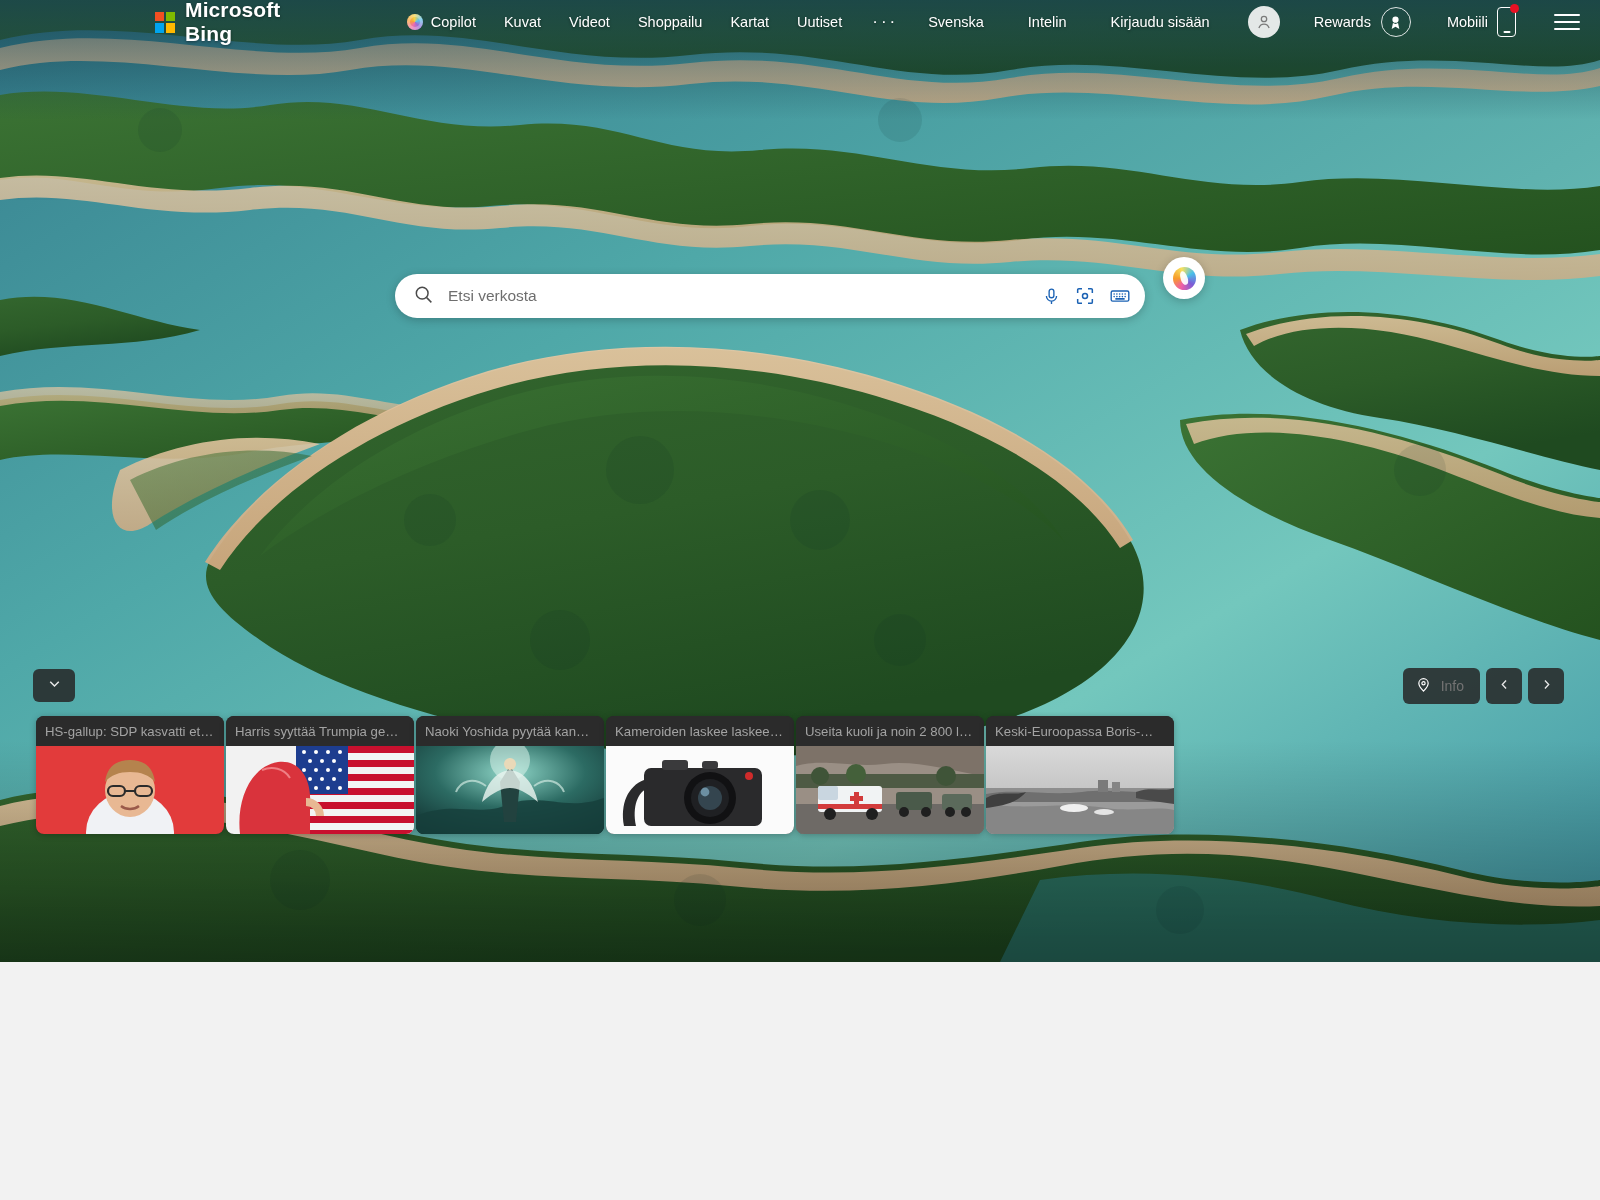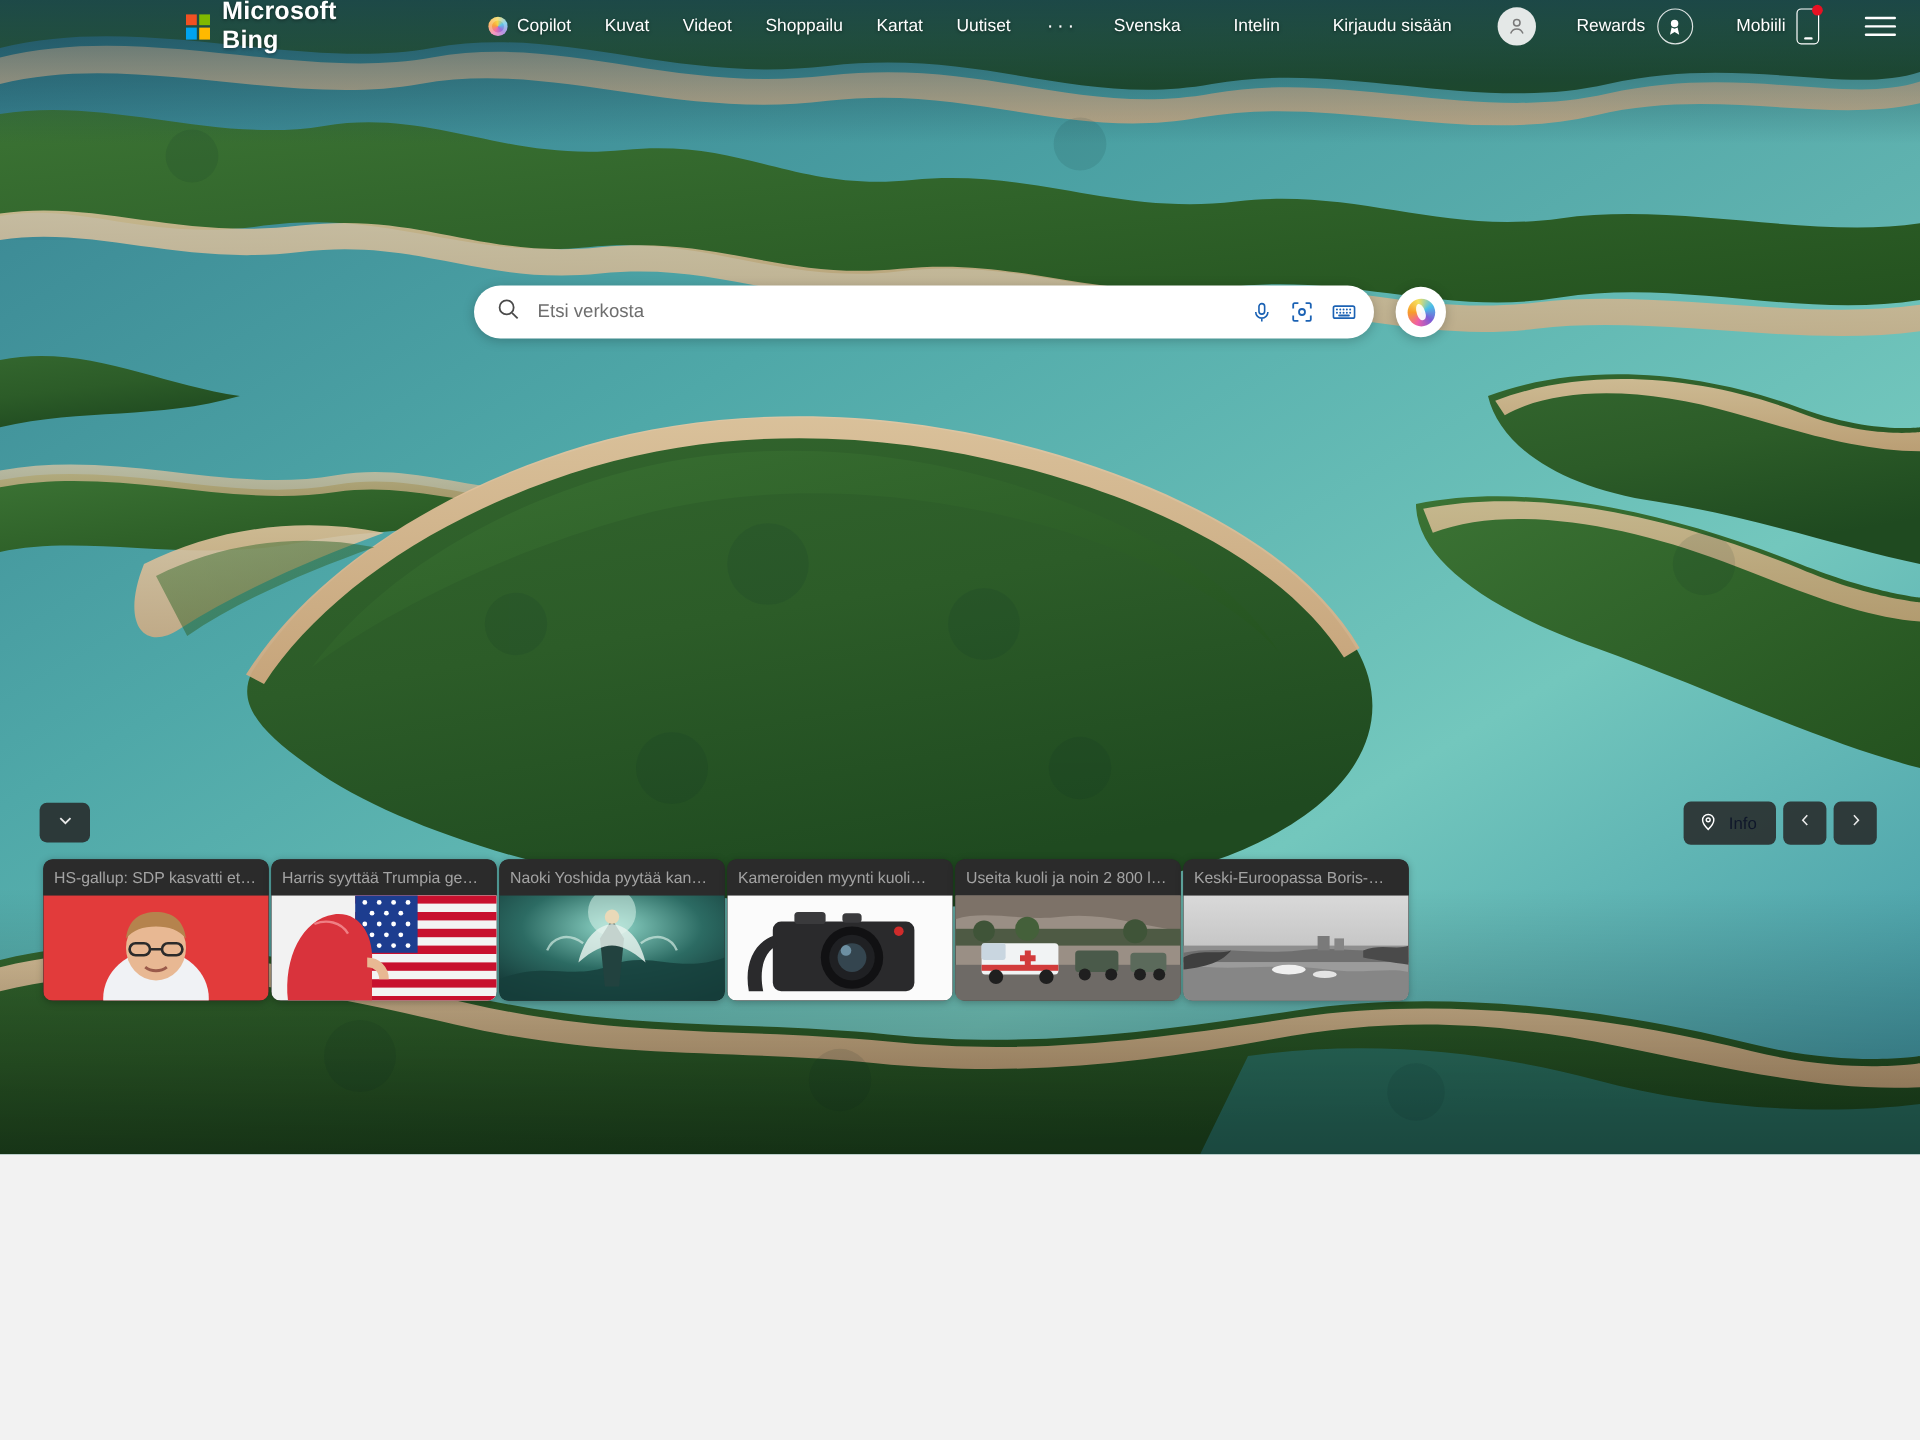--- a/index.html
+++ b/index.html
@@ -67,20 +67,21 @@
 
   
   .searchrow {
     position:absolute; left:0; top:238px; width:1600px;
     display:flex; justify-content:center; align-items:center; gap:18px; z-index:30;
   }
   .searchbox {
     width:750px; height:44px; background:#fff; border-radius:24px;
     display:flex; align-items:center; padding:0 14px 0 18px;
     box-shadow:0 2px 10px rgba(0,0,0,.22);
+    margin-top:36px;
   }
   .search-input {
     flex:1; border:none; outline:none; font-size:15.5px; color:#222;
     font-family:"Liberation Sans", sans-serif; background:transparent; padding-left:14px;
   }
   .search-input::placeholder { color:#6e6e6e; }
   .sb-icons { display:flex; align-items:center; gap:14px; padding-left:10px; }
   .sb-icons > * { cursor:pointer; display:flex; }
   .copilot-btn {
     width:42px;height:42px;border-radius:50%;background:#fff;
@@ -100,21 +101,21 @@
 
   
   .ctrl-down {
     position:absolute; left:33px; top:669px; width:42px; height:33px;
     background:rgba(38,38,38,.86); border-radius:6px;
     display:flex;align-items:center;justify-content:center;cursor:pointer; z-index:30;
   }
   .rightctrls { position:absolute; right:36px; top:668px; display:flex; gap:6px; z-index:30; }
   .info-btn {
     height:36px; padding:0 16px 0 12px; background:rgba(38,38,38,.86); border-radius:6px;
-    display:flex;align-items:center;gap:9px;cursor:pointer;color:#0f172a;font-size:14px;
+    display:flex;align-items:center;gap:9px;cursor:pointer;color:#737373;font-size:14px;
   }
   .arrow-btn {
     width:36px;height:36px;background:rgba(38,38,38,.86);border-radius:6px;
     display:flex;align-items:center;justify-content:center;cursor:pointer;
   }
 
   
   .cards {
     position:absolute; left:36px; top:716px; display:flex; gap:2px; z-index:25;
   }
@@ -491,21 +492,21 @@
           <circle cx="94" cy="18" r="6" fill="#e9d9b8"></circle>
           <path d="M94 24 C78 26 70 40 66 56 C78 46 86 42 94 42 C102 42 110 46 122 56 C118 40 110 26 94 24 Z" fill="#e8f3ee" opacity="0.82"></path>
           <path d="M70 40 C56 30 44 36 40 46" stroke="#cfe8e0" stroke-width="2" fill="none" opacity="0.7"></path>
           <path d="M118 40 C132 30 144 36 148 46" stroke="#cfe8e0" stroke-width="2" fill="none" opacity="0.7"></path>
         </svg>
       </div>
     </div>
 
 
     <div class="card">
-      <div class="card-title">Kameroiden myynti kuoli…</div>
+      <div class="card-title">Kameroiden laskee laskee…</div>
       <div class="card-img">
         <svg viewBox="0 0 188 88" preserveAspectRatio="none">
           <rect width="188" height="88" fill="#fbfbfb"></rect>
           <rect x="38" y="22" width="118" height="58" rx="7" fill="#2a2a2c"></rect>
           <rect x="56" y="14" width="26" height="10" rx="3" fill="#3a3a3c"></rect>
           <rect x="96" y="15" width="16" height="8" rx="3" fill="#3a3a3c"></rect>
           <circle cx="104" cy="52" r="26" fill="#111113"></circle>
           <circle cx="104" cy="52" r="19" fill="#1f2023"></circle>
           <circle cx="104" cy="52" r="12" fill="#34454f"></circle>
           <circle cx="99" cy="46" r="4.4" fill="#7fa8bd" opacity="0.75"></circle>

